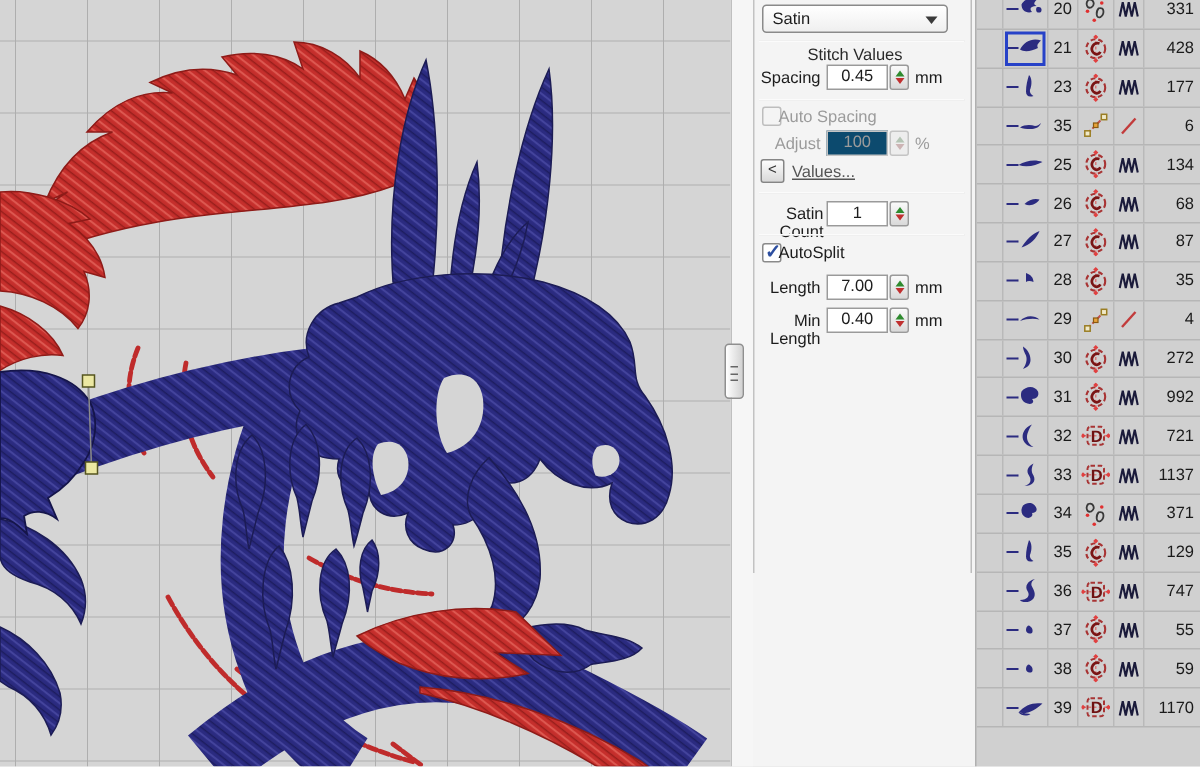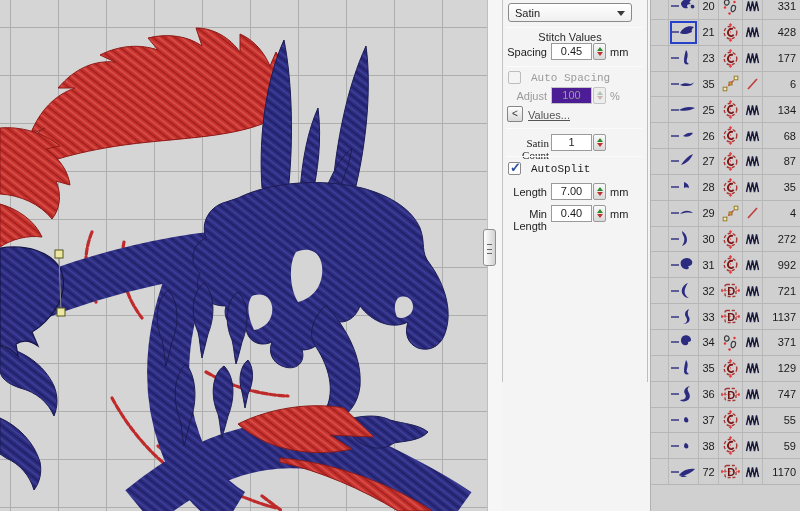--- a/index.html
+++ b/index.html
@@ -34,44 +34,44 @@
   .sep { position:absolute; left:3px; right:4px; height:1px; background:#d0d0d0;
     border-bottom:1px solid #fbfbfb; }
   .combo { position:absolute; left:5px; top:3px; width:124px; height:19px;
     background:linear-gradient(#ffffff,#efefef); border:1px solid #8a8a8a;
     border-radius:3px; display:flex; align-items:center; padding-left:6px; }
   .combo .arrow { position:absolute; right:6px; top:7px; width:0; height:0;
     border-left:4px solid transparent; border-right:4px solid transparent;
     border-top:5px solid #3a3a3a; }
   .sect-title { position:absolute; left:0; width:134px; text-align:center; color:#2a2a2a; }
   .flabel { position:absolute; left:0; width:44px; text-align:right; }
-  .flabel.wide { width:46px;font-family:Liberation Serif, serif; }
+  .flabel.wide { width:46px; }
   .vbox { position:absolute; left:48px; width:41px; height:17px; background:#fff;
     border:1px solid #9a9a9a; text-align:center; line-height:15px; }
-  .vbox.dis { background:#4c1d95; border-color:#c4c4c4; color:#9b9b9b; }
+  .vbox.dis { background:#0c4a6e; border-color:#c4c4c4; color:#9b9b9b; }
   .spin { position:absolute; left:90px; width:13px; height:17px;
     background:linear-gradient(#fafafa,#d9d9d9); border:1px solid #9a9a9a;
     border-radius:2px; }
   .spin::before { content:""; position:absolute; left:3px; top:3px; width:0; height:0;
     border-left:3px solid transparent; border-right:3px solid transparent;
     border-bottom:4px solid #2f8b2f; }
   .spin::after { content:""; position:absolute; left:3px; bottom:3px; width:0; height:0;
     border-left:3px solid transparent; border-right:3px solid transparent;
     border-top:4px solid #c03030; }
   .spin.dis { background:#ededed; border-color:#c4c4c4; }
   .spin.dis::before { border-bottom-color:#b4c4b4; }
   .spin.dis::after { border-top-color:#ccb4b4; }
   .unit { position:absolute; left:107px; }
   .dis-t { color:#9b9b9b; }
   .cb { position:absolute; left:5px; width:13px; height:13px; background:#fff;
     border:1px solid #8a8a8a; border-radius:2px; }
   .cb.dis { border-color:#bdbdbd; background:#f4f4f4; }
   .cb.checked::after { content:"✓"; position:absolute; left:1px; top:-3px;
     font-size:13px; font-weight:bold; color:#2d4fa0; }
-  .cb-label { position:absolute; left:28px;font-family:Liberation Mono, monospace; }
+  .cb-label { position:absolute; left:16px; }
   .mini-btn { position:absolute; left:4px; width:16px; height:16px;
     background:linear-gradient(#fdfdfd,#d9d9d9); border:1px solid #858585;
     border-radius:2px; text-align:center; line-height:14px; font-size:10px; color:#333; }
   .btn-label { position:absolute; left:25px; color:#555;text-decoration:underline; }
 
   
   #list { position:absolute; left:650px; top:0; width:162px; height:511px;
     background:#d0d0d0; border-left:1px solid #b0b0b0; overflow:hidden; font-size:11px; }
   #rows { margin-top:-6px; }
   .lrow { display:flex; height:25.85px; border-bottom:1px solid #b6b6b6; }
@@ -696,21 +696,21 @@
           <div class="c cnt">59</div>
         </div>
         <div class="lrow">
           <div class="c gutter"></div>
           <div class="c thumb">
             <svg width="28" height="22" viewBox="0 0 26 22">
               <line x1="0" y1="11" x2="8" y2="11" stroke="#2b2b80" stroke-width="1.4"></line>
               <path d="M8,14 C12,9 18,7 24,8 C20,12 13,16 8,14 Z M8,14 C10,16.5 14,16.5 16,15 L12,14.5 Z" fill="#2b2b80"></path>
             </svg>
           </div>
-          <div class="c num">72</div>
+          <div class="c num">39</div>
           <div class="c ic1">
             <svg width="19" height="19" viewBox="0 0 19 19">
               <line x1="1" y1="9.5" x2="18" y2="9.5" stroke="#d97a7a" stroke-width="1" stroke-dasharray="2 1.5"></line>
               <rect x="4" y="3.5" width="11" height="12" rx="2" fill="none" stroke="#a83434" stroke-width="1.3" stroke-dasharray="3 1.8"></rect>
               <text x="6.2" y="13.5" font-size="11" font-weight="bold" fill="#6f1212" font-family="Liberation Sans, sans-serif">D</text>
               <path d="M1,7.8 L2.7,9.5 L1,11.2 L-0.7,9.5 Z" fill="#e04040"></path>
               <path d="M17.9,7.8 L19.6,9.5 L17.9,11.2 L16.2,9.5 Z" fill="#e04040"></path>
             </svg>
           </div>
           <div class="c ic2">

